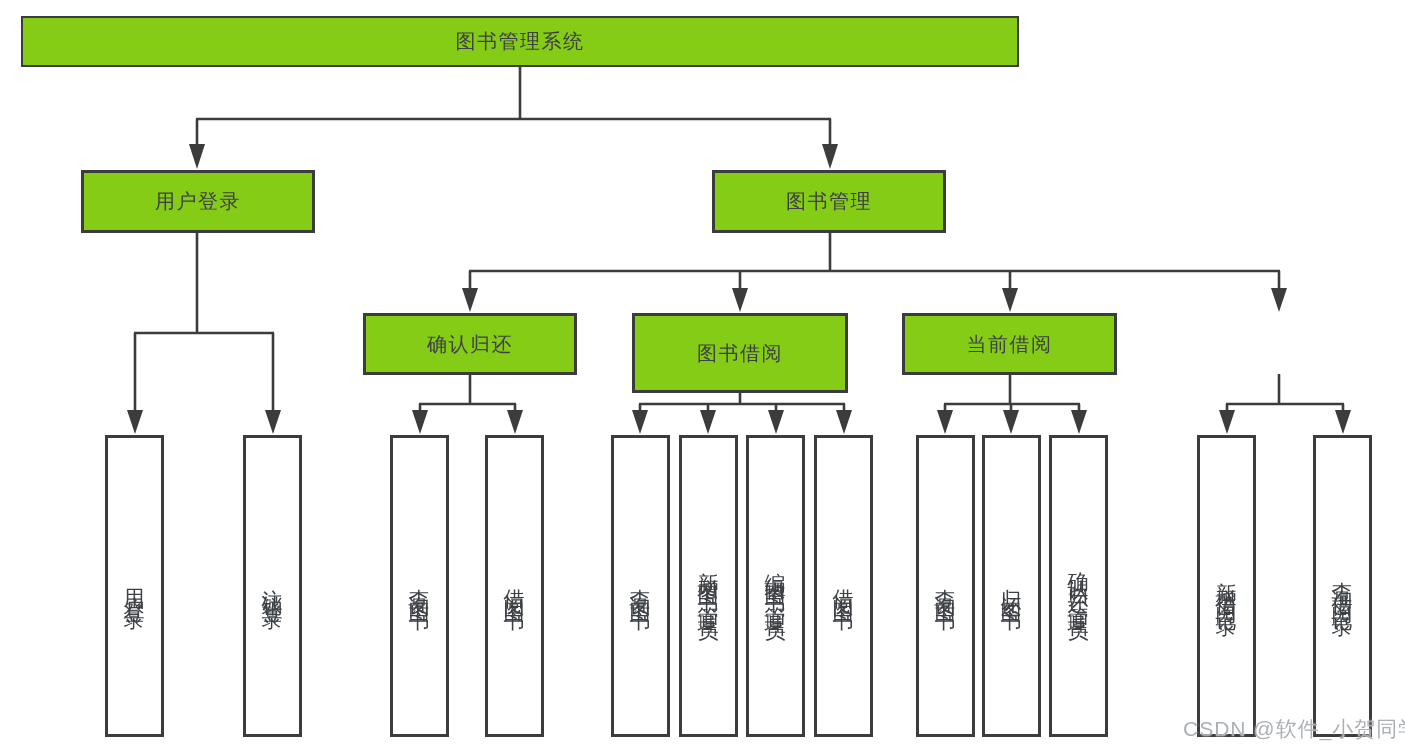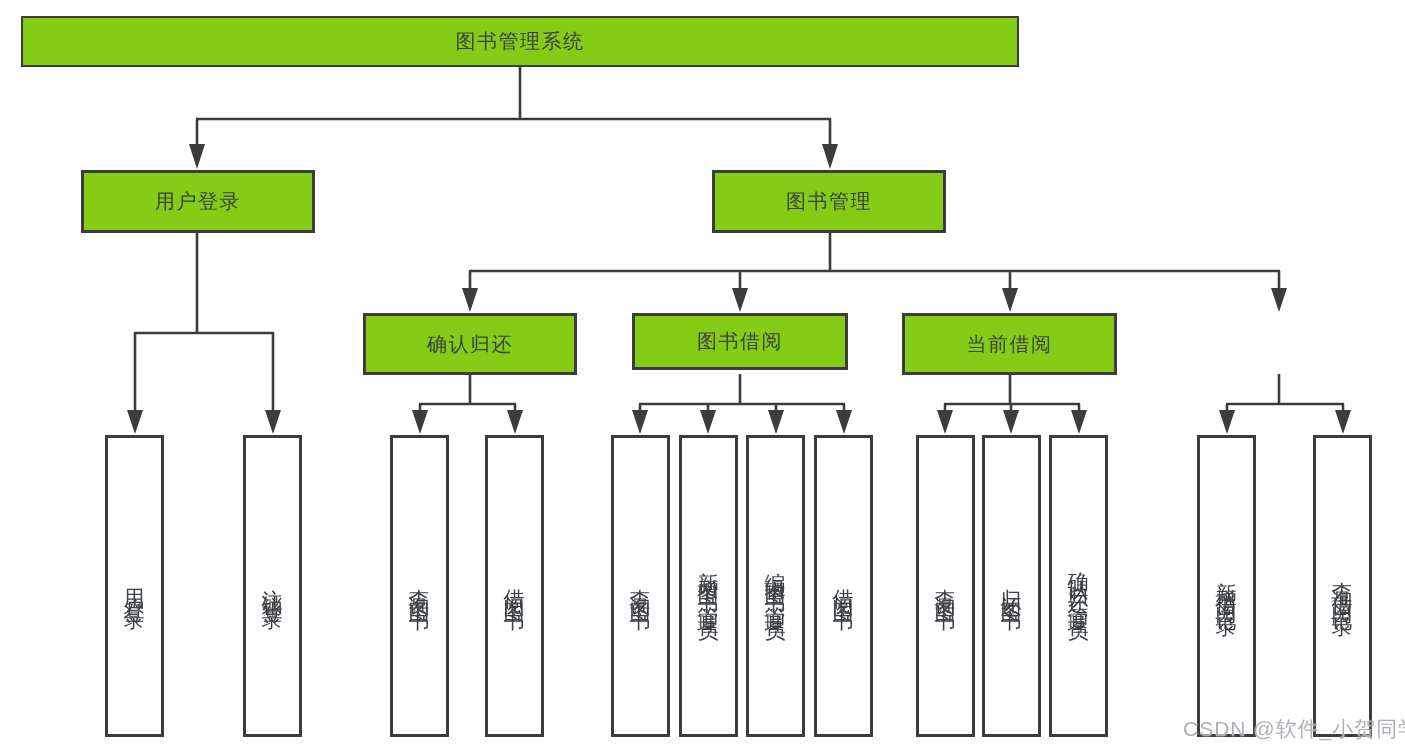--- a/index.html
+++ b/index.html
@@ -144,21 +144,21 @@
   <div class="node" style="left:81px; top:170px; width:234px; height:63px;">
     <span>用户登录</span>
   </div>
   <div class="node" style="left:712px; top:170px; width:234px; height:63px;justify-content:center;">
     <span>图书管理</span>
   </div>
 
   <div class="node" style="left:363px; top:313px; width:214px; height:62px;">
     <span>确认归还</span>
   </div>
-  <div class="node" style="left:632px; top:313px; width:216px; height:57px;">
+  <div class="node" style="left:632px; top:313px; width:216px; height:80px;">
     <span>图书借阅</span>
   </div>
   <div class="node" style="left:902px; top:313px; width:215px; height:62px;">
     <span>当前借阅</span>
   </div>
 
   <div class="vnode" style="left:105px;">
     <span>用户登录</span>
   </div>
   <div class="vnode" style="left:243px;">

